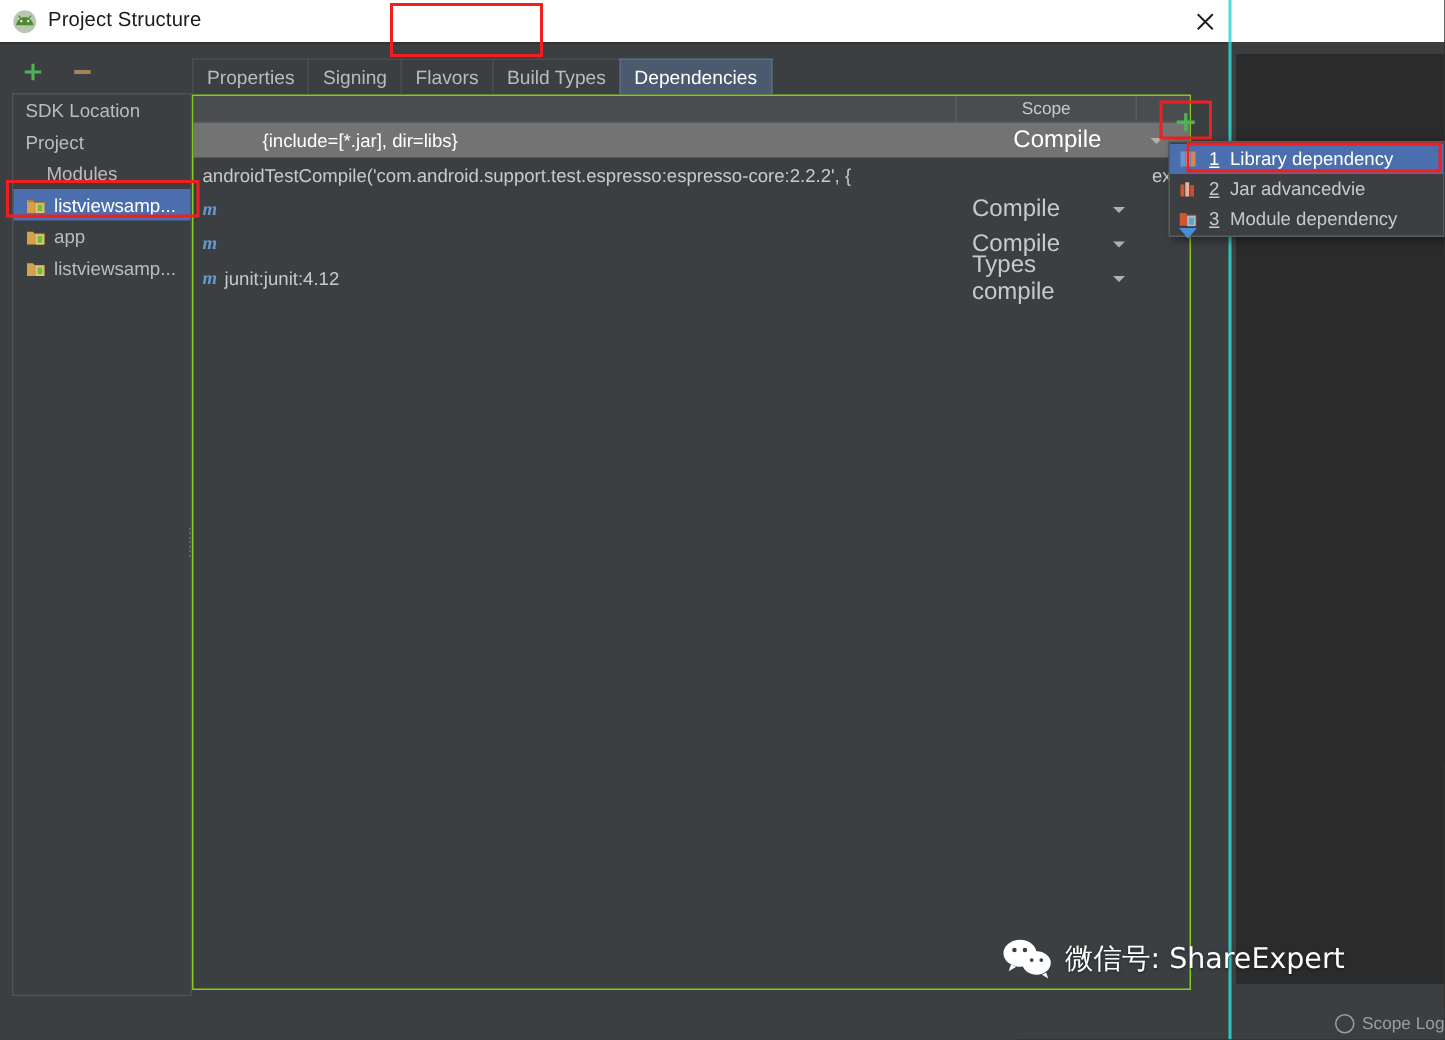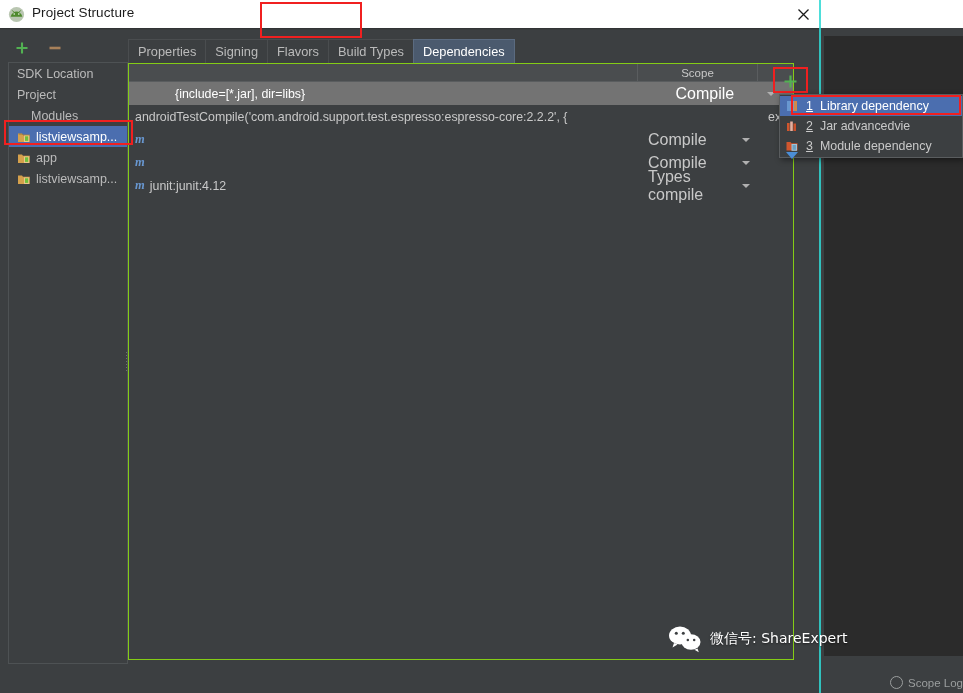--- a/index.html
+++ b/index.html
@@ -103,21 +103,21 @@
   #menu-highlight{position:absolute;left:791px;top:95px;width:170px;height:20px;
     border:2.5px solid #f02020;box-sizing:border-box;pointer-events:none;}
 
   
   #module-highlight{position:absolute;left:4px;top:120px;width:129px;height:25px;
     border:2.5px solid #f02020;box-sizing:border-box;pointer-events:none;}
 
   
   #watermark{position:absolute;left:668px;top:625px;display:flex;align-items:center;gap:8px;
     pointer-events:none;}
-  #wm-text{font-size:14px;color:#ffffff;font-family:"DejaVu Sans",sans-serif;white-space:nowrap;
+  #wm-text{font-size:19px;color:#ffffff;font-family:"DejaVu Sans",sans-serif;white-space:nowrap;
     text-shadow:0 1px 2px rgba(0,0,0,.5);}
   #wm-icon{width:34px;height:28px;position:relative;}
 </style>
 </head>
 <body>
 
 <div id="ide-bg">
   <div id="ide-topstrip"></div>
   <div id="ide-right"></div>
   <div id="ide-right-inner"></div>

